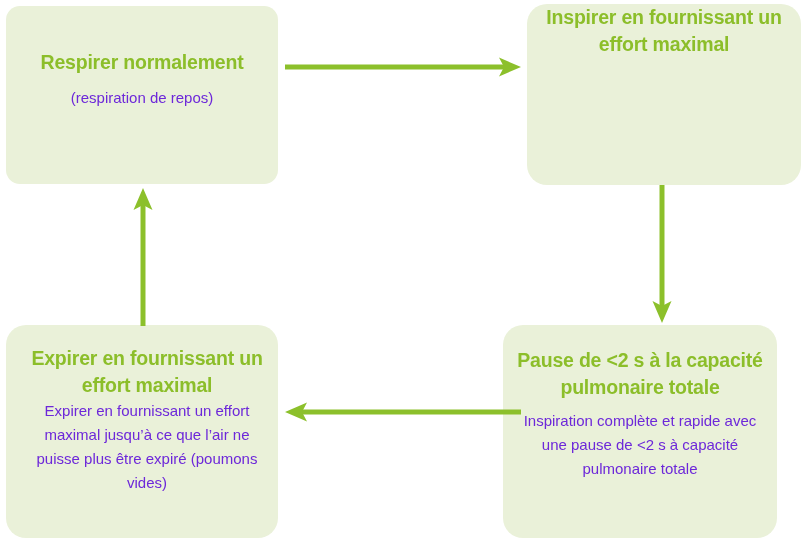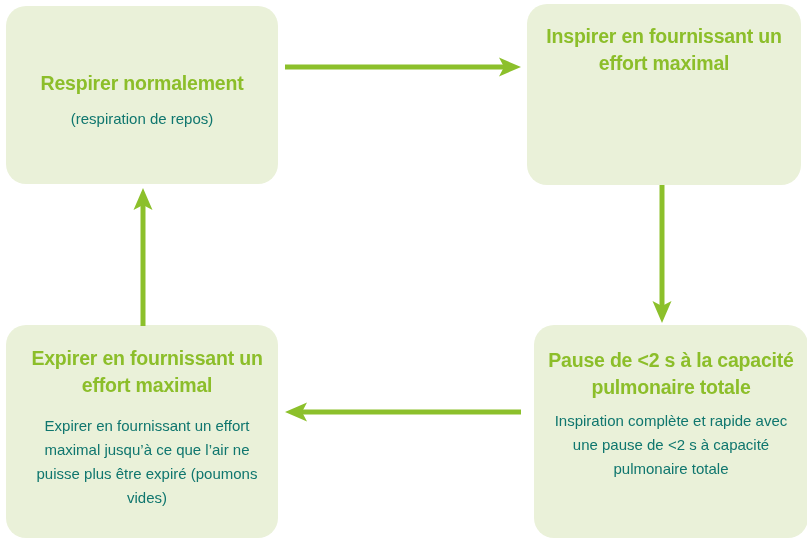--- a/index.html
+++ b/index.html
@@ -31,52 +31,52 @@
   .card-heading {
     color: #8cbe2a;
     font-weight: bold;
     font-size: 19.5px;
     line-height: 27px;
     text-align: center;
     letter-spacing: -0.2px;
     margin: 0;
   }
   .card-body {
-    color: #0f766e;
+    color: #6d28d9;
     font-size: 15px;
     line-height: 24px;
     text-align: center;
     margin: 0;
   }
 
   
   #card-normal-breathing {
     left: 6px;  top: 6px;   width: 272px; height: 178px;
-    padding-top: 64px;
+    padding-top: 43px;
+    border-radius: 14px;
   }
   #card-normal-breathing .card-body { margin-top: 10px; }
 
   #card-max-inspiration {
     left: 527px; top: 4px;  width: 274px; height: 181px;
-    padding-top: 19px;
   }
   #card-max-inspiration .card-body { margin-top: 15px; }
 
   #card-total-lung-capacity-pause {
-    left: 534px; top: 325px; width: 274px; height: 213px;
+    left: 503px; top: 325px; width: 274px; height: 213px;
     padding-top: 22px;
   }
   #card-total-lung-capacity-pause .card-body { margin-top: 8px; }
 
   #card-max-expiration {
     left: 6px;  top: 325px; width: 272px; height: 213px;
     padding-top: 20px;
     padding-left: 24px;
   }
-  #card-max-expiration .card-body { margin-top: 15px; }
+  #card-max-expiration .card-body { }
 
   
   .arrow { position: absolute; }
   #arrow-normal-to-inspiration { left: 283px; top: 54px;  width: 240px; height: 26px; }
   #arrow-inspiration-to-pause  { left: 649px; top: 183px; width: 26px;  height: 142px; }
   #arrow-pause-to-expiration   { left: 283px; top: 399px; width: 240px; height: 26px; }
   #arrow-expiration-to-normal  { left: 130px; top: 186px; width: 26px;  height: 142px; }
 </style>
 </head>
 <body>

